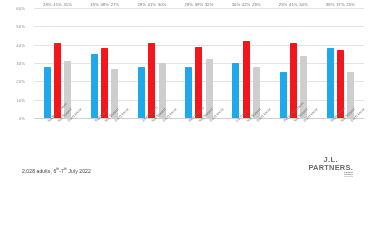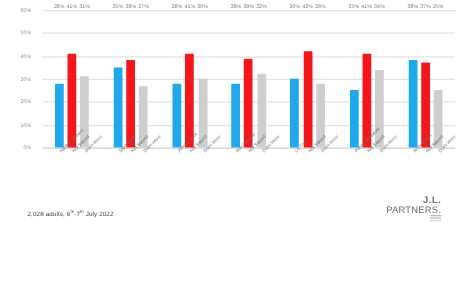--- a/index.html
+++ b/index.html
@@ -113,26 +113,26 @@
     font-size:5px;
     color:#3d3d3d;
     letter-spacing:0.1px;
     white-space:nowrap;
   }
   .footnote sup{font-size:3.4px;vertical-align:super;}
 
   .logo{
     position:absolute;
     right:16px; top:156px;
-    text-align:right;
+    text-align:center;
     line-height:1.02;
     color:#6b6b6b;
   }
   .logo .l1{font-size:7.5px;font-weight:bold;letter-spacing:0.4px;}
-  .logo .l2{font-size:7.5px;font-weight:normal;letter-spacing:0.2px;}
+  .logo .l2{font-size:7.5px;font-weight:bold;letter-spacing:0.2px;}
   .logo .l2 .dot{color:#F5161B;}
   .logo .bars{
     margin-top:1px;
     display:flex;flex-direction:column;align-items:flex-end;gap:0.8px;
   }
   .logo .bars i{display:block;height:1.2px;background:#b8b8b8;}
   .logo .bars i.b1{width:9px;}
   .logo .bars i.b2{width:9px;}
   .logo .bars i.b3{width:9px;background:#d4d4d4;}
 </style>

